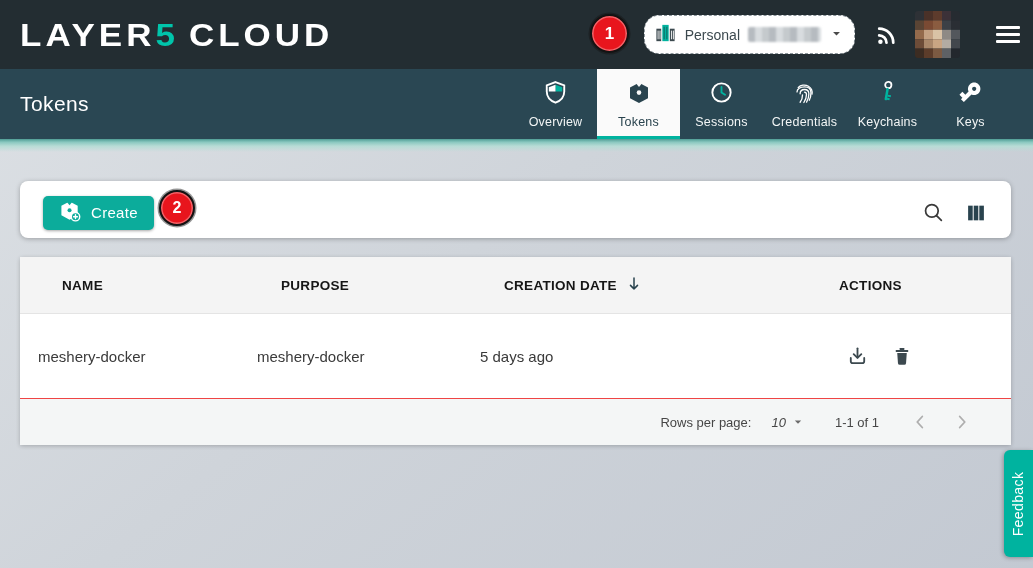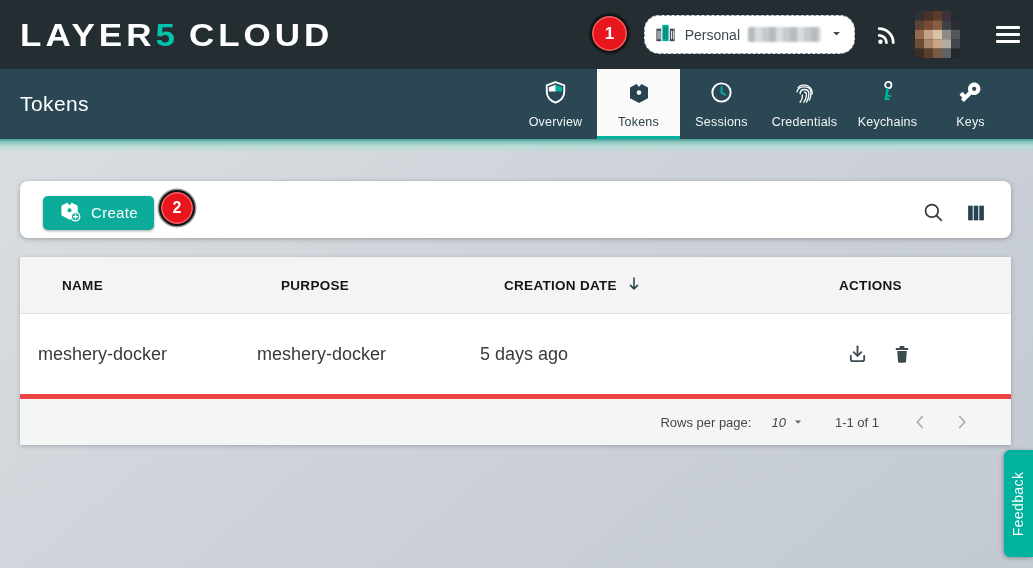--- a/index.html
+++ b/index.html
@@ -78,21 +78,21 @@
   .table-card {
     margin:19px 22px 0 20px; background:#fff; border-radius:2px;
     box-shadow:0 1px 4px rgba(0,0,0,0.22);
   }
   .tgrid { display:grid; grid-template-columns:219px 223px 339px 1fr; align-items:center; padding-left:18px; }
   .thead { height:57px; background:#f4f4f4; border-bottom:1px solid #e4e4e4; }
   .thead .hcell {
     font-size:13.5px; font-weight:700; color:#161616; letter-spacing:0.3px; cursor:pointer;
     display:flex; align-items:center; gap:8px;padding-left:24px;
   }
-  .trow { height:85px; border-bottom:5px solid #ef4444; font-size:18px; color:#3a3a3a; }
+  .trow { height:85px; border-bottom:1px solid #ef4444; font-size:15px; color:#3a3a3a; }
   .actions-cell { display:flex; align-items:center; gap:18px; padding-left:25px; }
   .actions-cell .icon-btn { padding:2px; }
 
   .tfoot {
     height:46px; background:#f4f6f6; display:flex; align-items:center;
     justify-content:flex-end; font-size:13px; color:#464646; padding-right:34px;
   }
   .rpp-label { margin-right:20px; }
   .rpp-select { display:flex; align-items:center; gap:5px; cursor:pointer; margin-right:30px;font-style:italic; }
   .range-label { margin-right:26px; }

